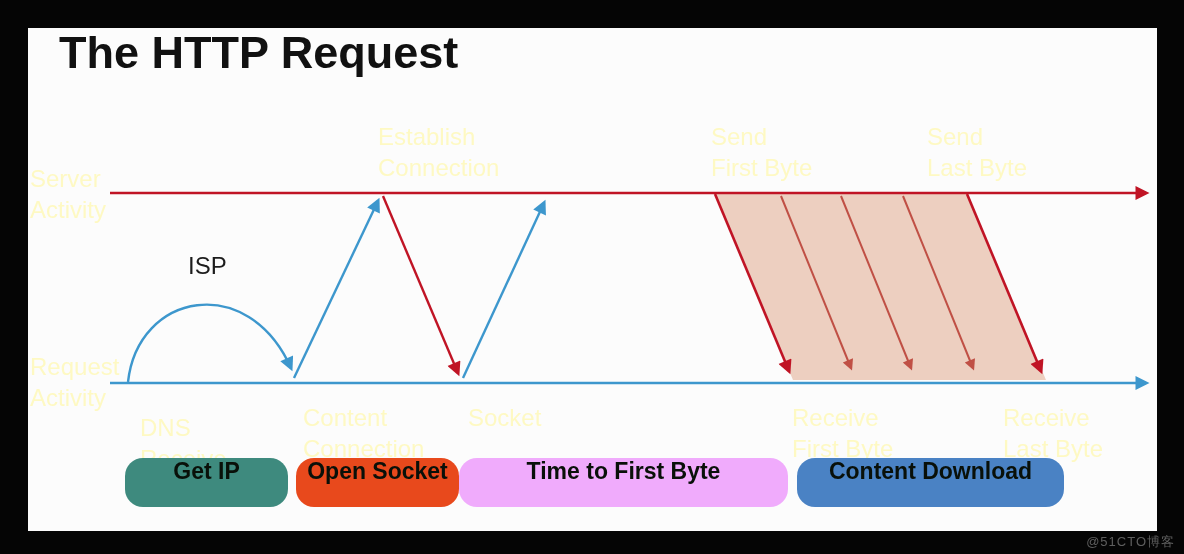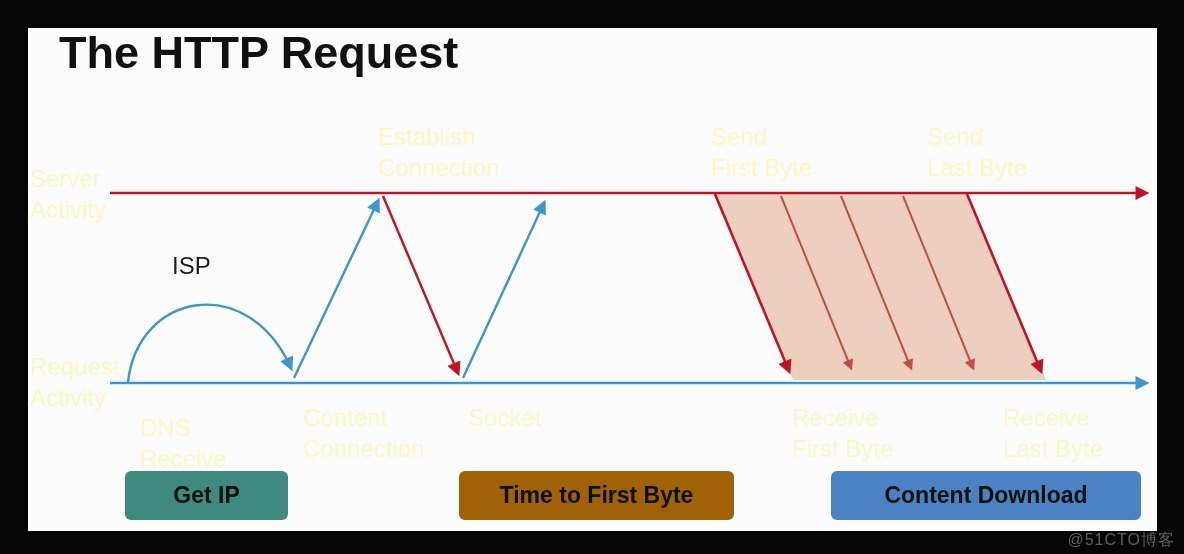--- a/index.html
+++ b/index.html
@@ -20,27 +20,27 @@
     padding-left:31px;
   }
   .dia{position:absolute;left:0;top:0;width:1184px;height:554px;pointer-events:none;}
   .lbl{
     position:absolute;font-size:24px;line-height:31px;color:#fef9c3;
     white-space:nowrap;
   }
   .lbl span{display:block;}
   .lbl-one{position:absolute;font-size:24px;color:#1c1c1c;white-space:nowrap;}
   .phase{
-    position:absolute;top:471px;height:49px;border-radius:6px;
-    display:flex;align-items:center;justify-content:center;
+    position:absolute;top:458px;height:49px;border-radius:18px;
+    display:flex;align-items:flex-start;justify-content:center;
     font-size:23px;font-weight:600;color:#091009;
   }
   .watermark{
     position:absolute;right:9px;bottom:3px;
-    font-size:16px;color:#6e6e6e;opacity:.85;letter-spacing:1px;
+    font-size:13px;color:#6e6e6e;opacity:.85;letter-spacing:1px;
   }
 </style>
 </head>
 <body>
 
 <div class="frame">
 
   <div class="canvas"></div>
 
   <h1 class="title">The HTTP Request</h1>
@@ -112,26 +112,29 @@
   </div>
   <div class="lbl" style="left:792px;top:402px">
     <span>Receive</span>
     <span>First Byte</span>
   </div>
   <div class="lbl" style="left:1003px;top:402px">
     <span>Receive</span>
     <span>Last Byte</span>
   </div>
 
-  <div class="lbl-one" style="left:172px;top:252px">ISP</div>
+  <div class="lbl-one" style="left:188px;top:252px">ISP</div>
 
   <div class="phase" style="left: 125px; width: 163px; background-color: rgb(62, 138, 126);">
     <span>Get IP</span>
   </div>
-  <div class="phase" style="left: 459px; width: 275px; background-color: #a16207;">
+  <div class="phase" style="left: 296px; width: 163px; background-color: rgb(232, 73, 28);">
+    <span>Open Socket</span>
+  </div>
+  <div class="phase" style="left: 459px; width: 329px; background-color: #f0abfc;">
     <span>Time to First Byte</span>
   </div>
-  <div class="phase" style="left: 797px; width: 310px; background-color: rgb(74, 130, 196); margin-left: 34px;">
+  <div class="phase" style="left: 797px; width: 267px; background-color: rgb(74, 130, 196);">
     <span>Content Download</span>
   </div>
 
   <div class="watermark">@51CTO博客</div>
 </div>
 
 </body></html>

